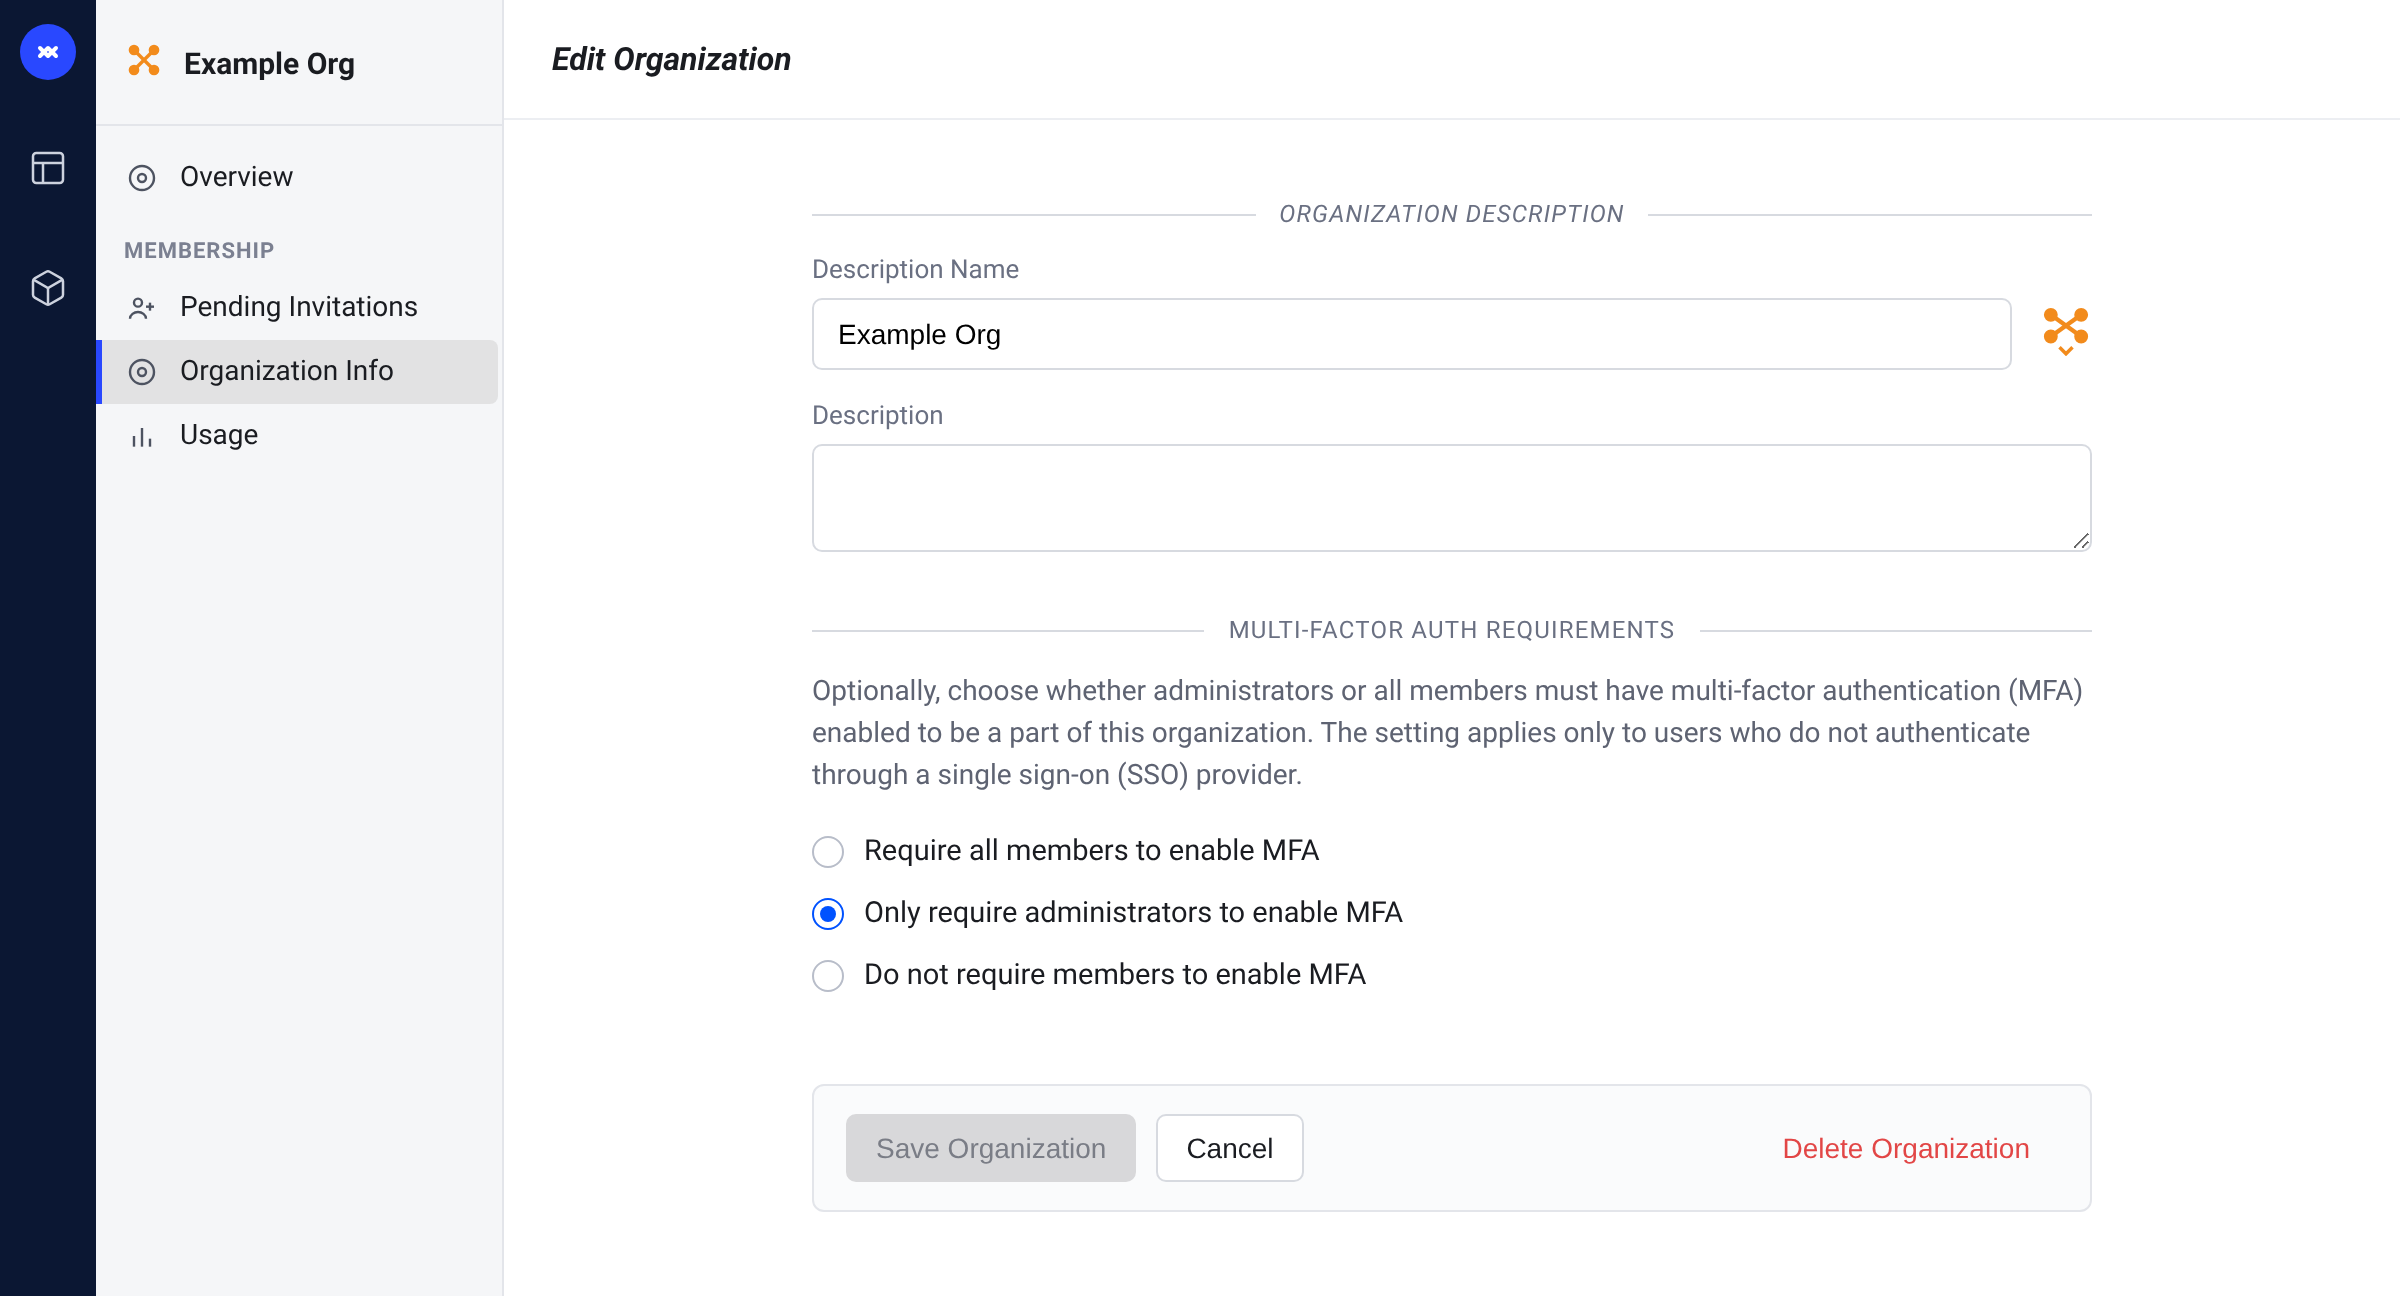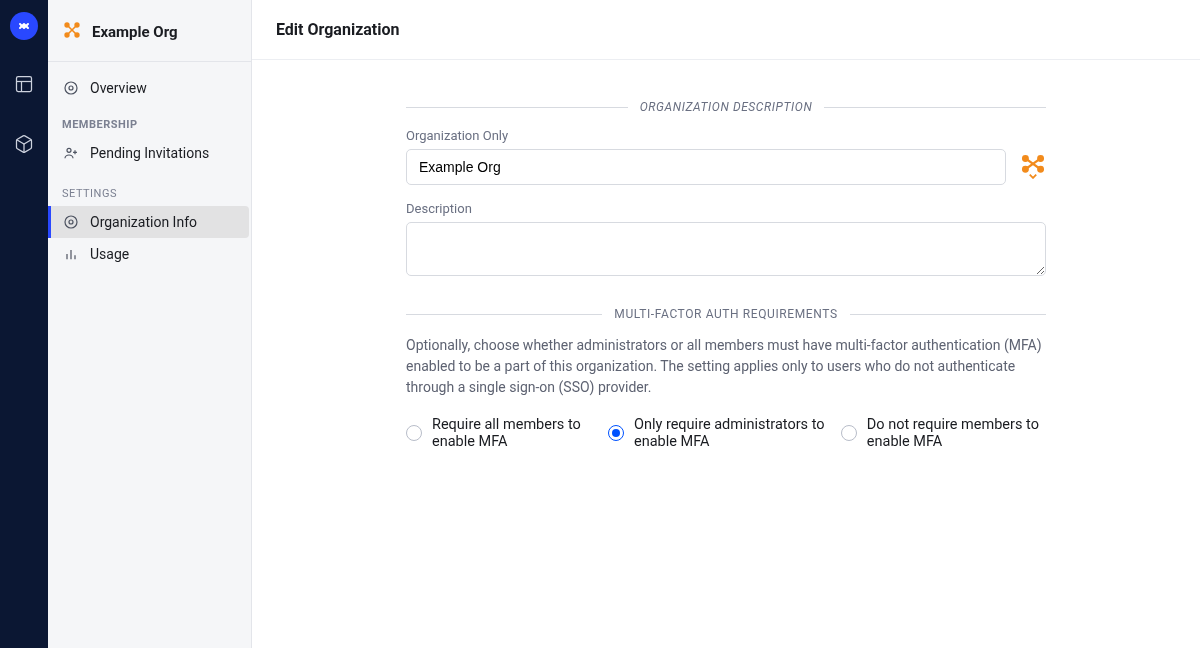--- a/index.html
+++ b/index.html
@@ -74,21 +74,21 @@
   
   .main {
     flex: 1;
     background: #fff;
     overflow-y: auto;
   }
   .main-header {
     padding: 20px 24px;
     border-bottom: 1px solid #eceef2;
   }
-  .main-header h1 { font-size: 16px; font-weight: 700; }
+  .main-header h1 { font-size: 16px; font-weight: 700; font-style: italic; }
   .content {
     max-width: 660px;
     margin: 0 auto;
     padding: 40px 10px 40px 10px;
   }
 
   .section-divider {
     display: flex; align-items: center; gap: 12px;
     margin: 28px 0 14px 0;
   }
@@ -133,21 +133,21 @@
     cursor: pointer;
   }
 
   .help-text {
     font-size: 14px;
     color: #5e6372;
     line-height: 1.5;
     margin-bottom: 18px;
   }
 
-  .radio-group { display: flex; flex-direction: row; gap: 14px; margin-bottom: 10px; }
+  .radio-group { display: flex; flex-direction: column; gap: 14px; margin-bottom: 10px; }
   .radio-option { display: flex; align-items: center; gap: 10px; font-size: 14.5px; cursor: pointer; }
   .radio-dot {
     width: 16px; height: 16px; border-radius: 50%;
     border: 1.5px solid #b8bdc9;
     display: inline-flex; align-items: center; justify-content: center;
     flex-shrink: 0;
   }
   .radio-option.selected .radio-dot { border-color: #0052ff; }
   .radio-option.selected .radio-dot::after {
     content: ""; width: 8px; height: 8px; border-radius: 50%; background: #0052ff;
@@ -248,21 +248,20 @@
         <svg width="16" height="16" viewBox="0 0 24 24" fill="none" stroke="currentColor" stroke-width="1.8">
             <circle cx="9" cy="8" r="3"></circle>
             <path d="M3 20c0-3 3-5 6-5s6 2 6 5"></path>
             <line x1="18" y1="8" x2="18" y2="14"></line>
             <line x1="15" y1="11" x2="21" y2="11"></line>
           </svg>
       </span>
       <span>Pending Invitations</span>
     </div>
 
-    <div class="nav-group-label">Settings</div>
     <div class="nav-link active">
       <span class="nav-icon">
         <svg width="16" height="16" viewBox="0 0 24 24" fill="none" stroke="currentColor" stroke-width="1.8">
             <circle cx="12" cy="12" r="3"></circle>
             <circle cx="12" cy="12" r="9"></circle>
           </svg>
       </span>
       <span>Organization Info</span>
     </div>
     <div class="nav-link">
@@ -283,21 +282,21 @@
     <h1>Edit Organization</h1>
   </div>
 
   <div class="content">
 
     <div class="section-divider first">
       <span class="label">Organization Description</span>
     </div>
 
     <div class="field">
-      <label class="field-label">Organization Only</label>
+      <label class="field-label">Description Name</label>
       <div class="field-row">
         <input class="text-input" type="text" value="Example Org" style="">
         <span class="org-avatar-picker">
           <svg width="26" height="26" viewBox="0 0 24 24" fill="none" stroke="#f28b1c" stroke-width="2">
               <circle cx="5" cy="5" r="2.2" fill="#f28b1c"></circle>
               <circle cx="19" cy="5" r="2.2" fill="#f28b1c"></circle>
               <circle cx="5" cy="15" r="2.2" fill="#f28b1c"></circle>
               <circle cx="19" cy="15" r="2.2" fill="#f28b1c"></circle>
               <line x1="5" y1="5" x2="19" y2="15"></line>
               <line x1="19" y1="5" x2="5" y2="15"></line>
@@ -326,15 +325,20 @@
       <label class="radio-option selected">
         <span class="radio-dot"></span>
         <span>Only require administrators to enable MFA</span>
       </label>
       <label class="radio-option">
         <span class="radio-dot"></span>
         <span>Do not require members to enable MFA</span>
       </label>
     </div>
 
+    <div class="actions-bar">
+      <button class="btn btn-primary" disabled="">Save Organization</button>
+      <button class="btn btn-secondary">Cancel</button>
+      <button class="btn btn-danger-link">Delete Organization</button>
+    </div>
 
   </div>
 </div>
 
 </body></html>

